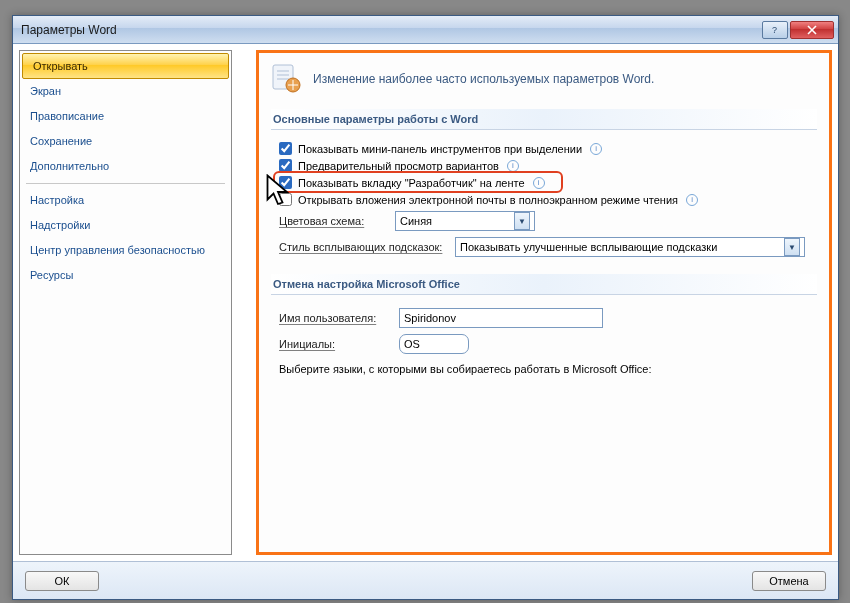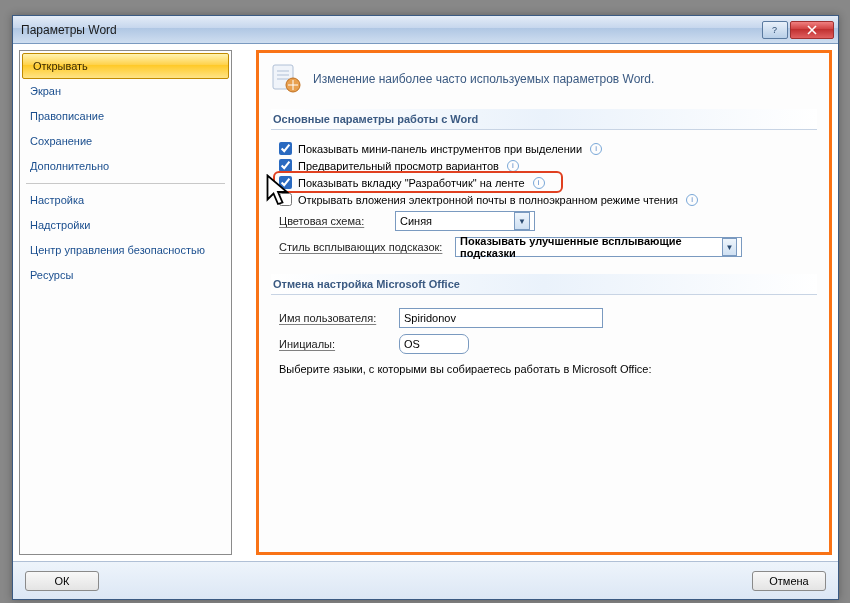--- a/index.html
+++ b/index.html
@@ -284,21 +284,21 @@
         </div>
         <div class="field-row">
           <span class="field-label" style="width:110px;">Цветовая схема:</span>
           <div class="combo" style="width:140px;">
             <span>Синяя</span>
             <span class="combo-arrow">▼</span>
           </div>
         </div>
         <div class="field-row">
           <span class="field-label" style="width:170px;">Стиль всплывающих подсказок:</span>
-          <div class="combo" style="width:287px;font-weight:bold;">
+          <div class="combo" style="width:350px;">
             <span>Показывать улучшенные всплывающие подсказки</span>
             <span class="combo-arrow">▼</span>
           </div>
         </div>
       </div>
 
       <div class="section-heading">Отмена настройка Microsoft Office</div>
       <div class="form-block">
         <div class="field-row">
           <span class="field-label" style="width:114px;">Имя пользователя:</span>

